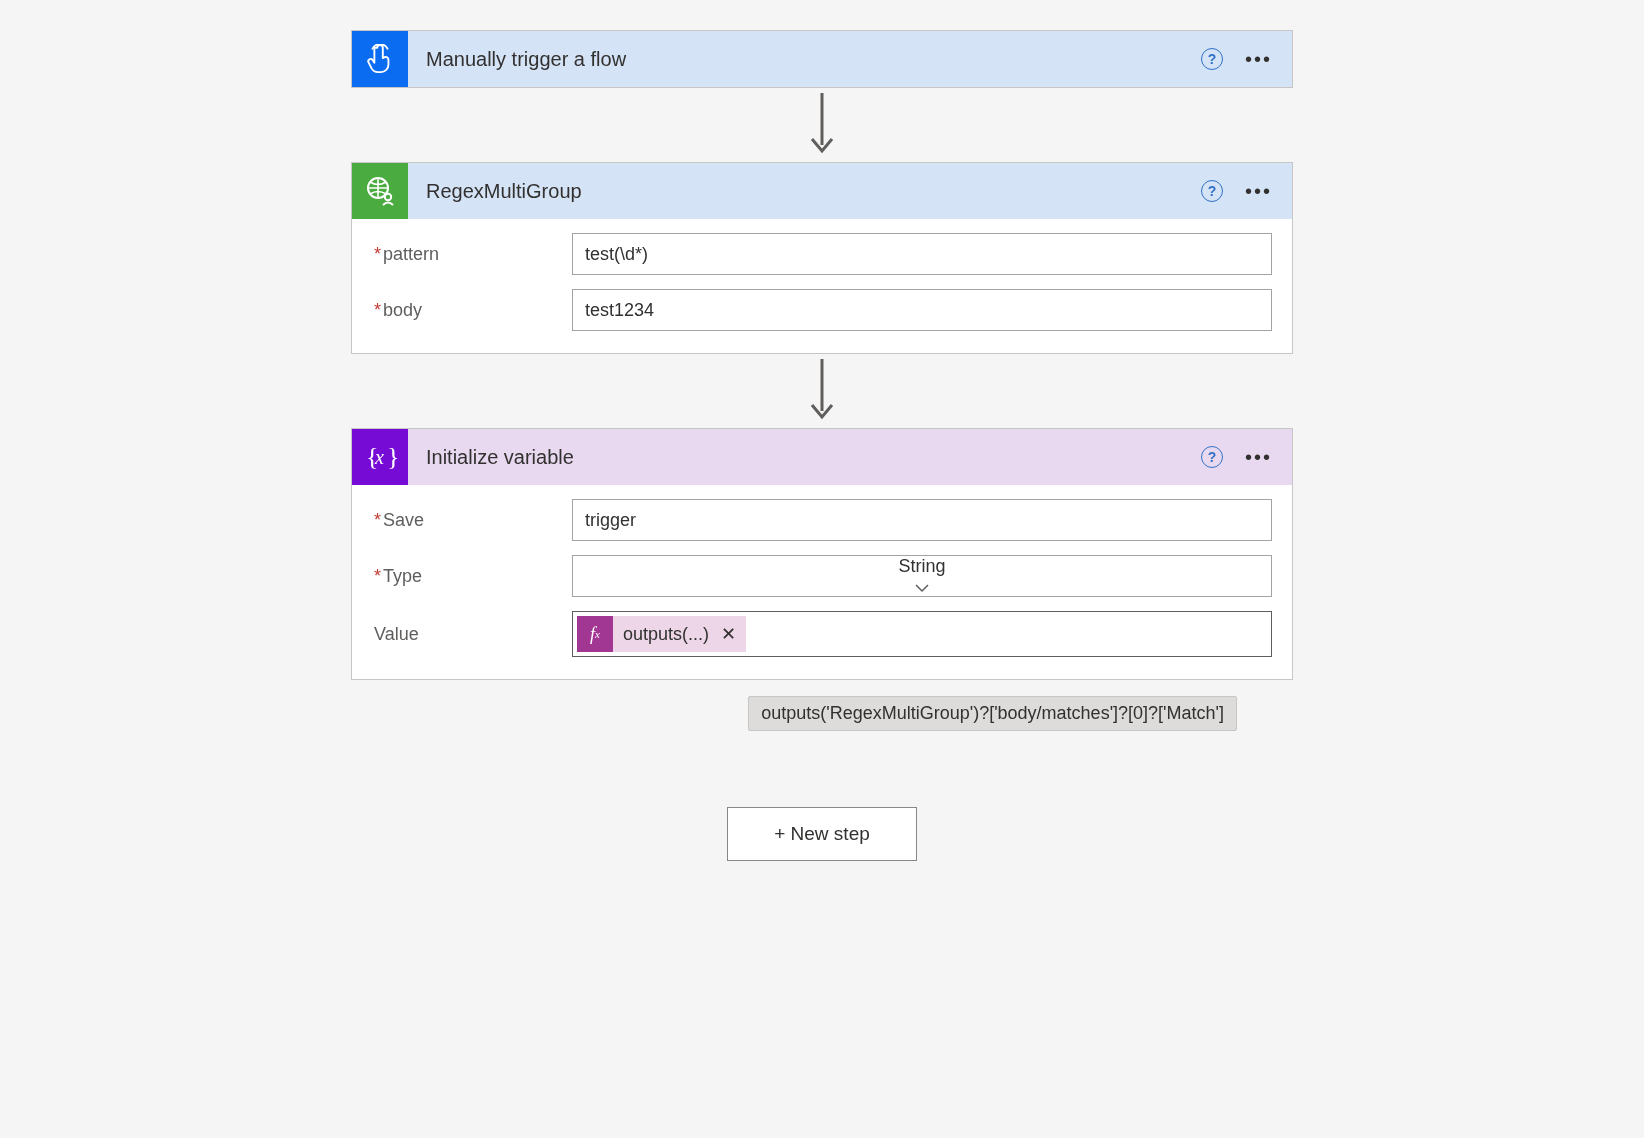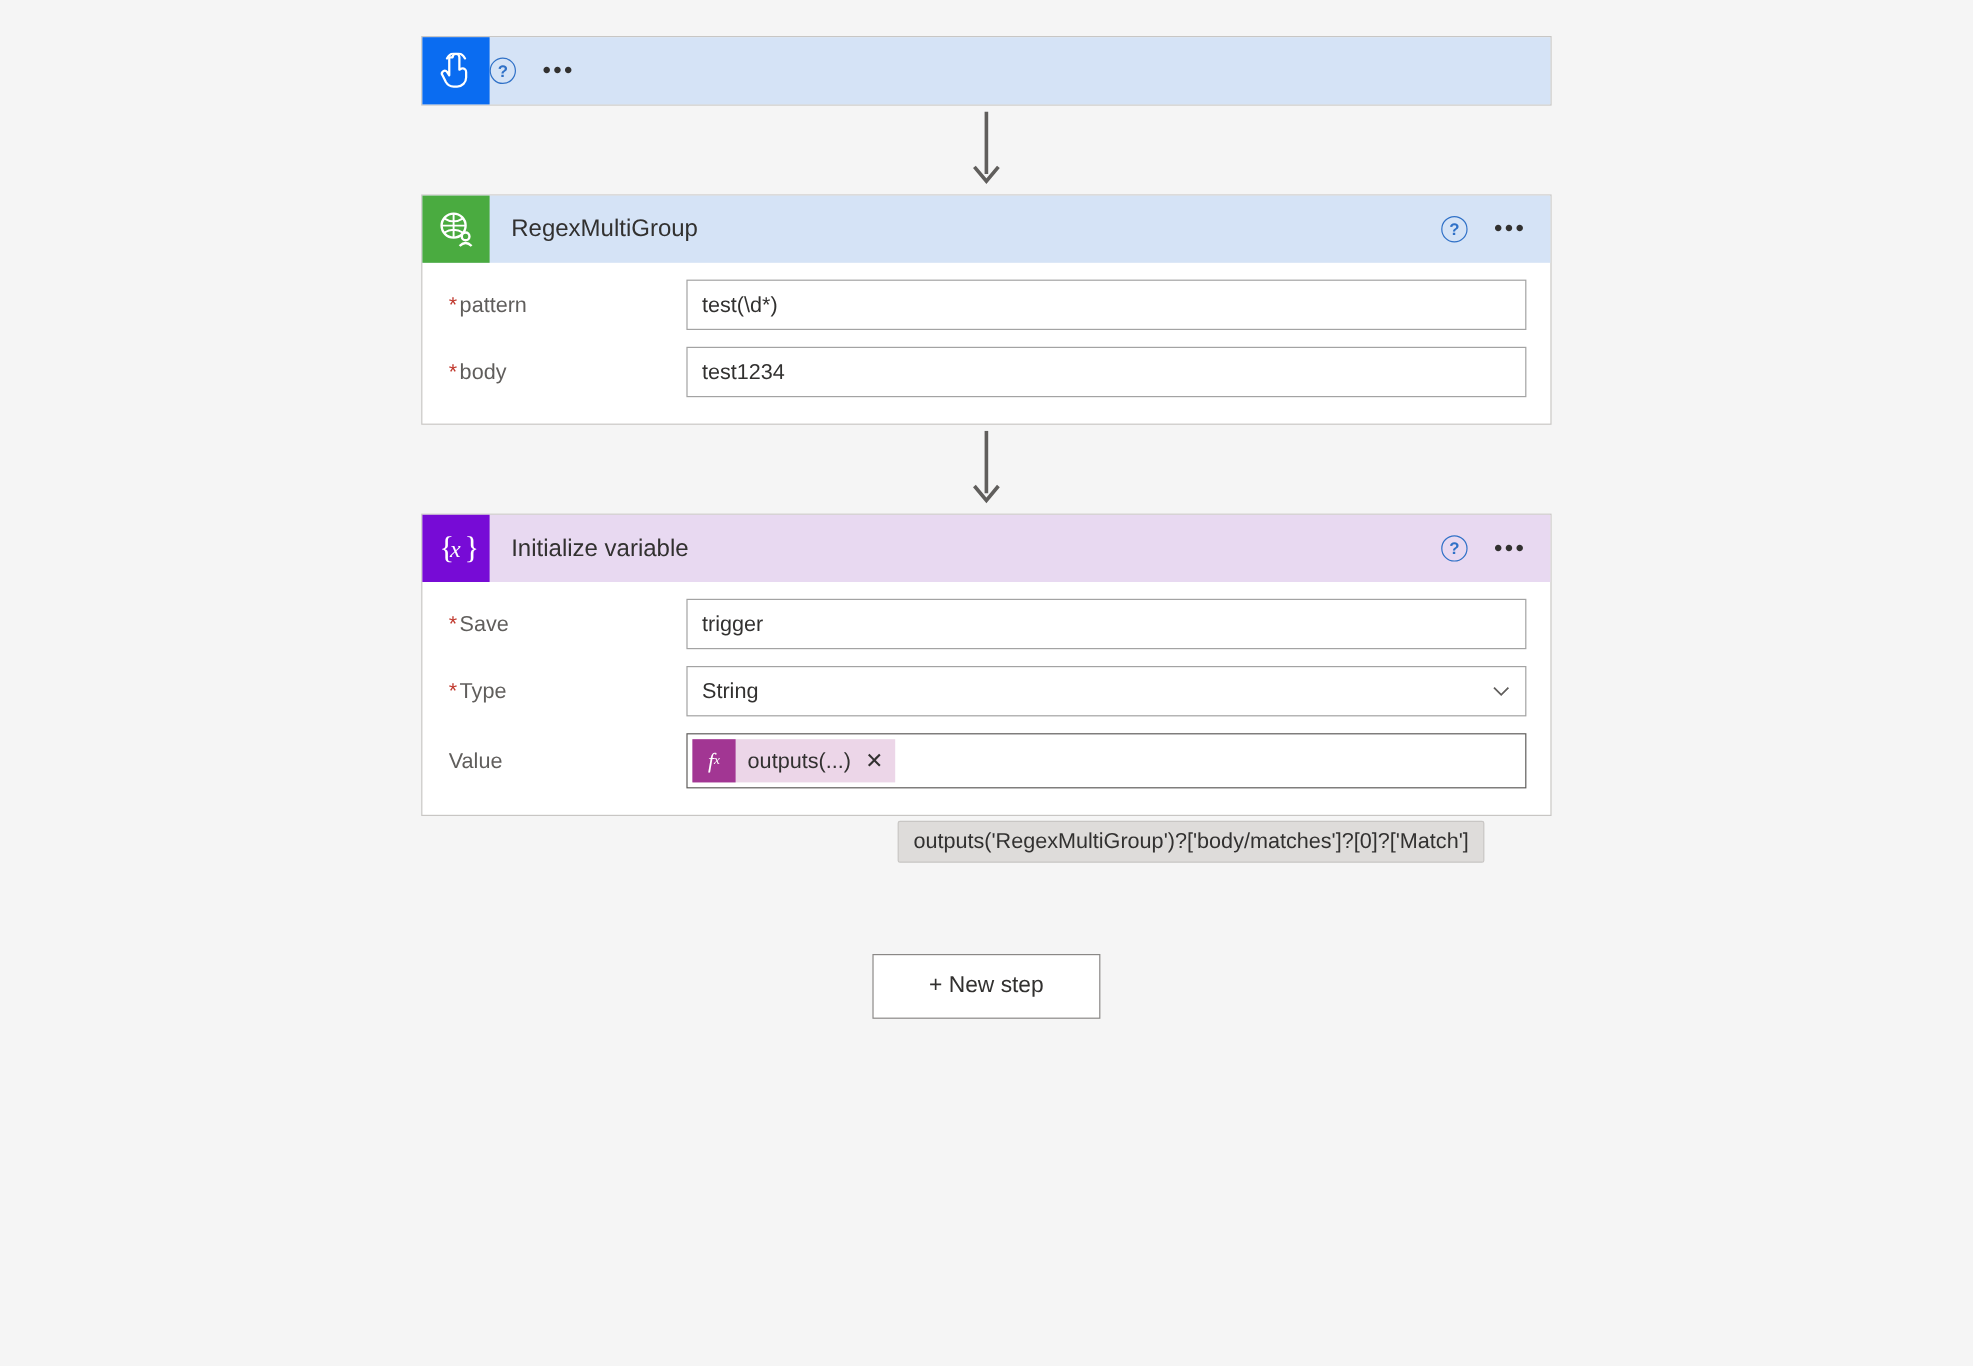--- a/index.html
+++ b/index.html
@@ -86,20 +86,21 @@
     height: 42px;
     font-size: 18px;
     color: #323130;
     padding: 0 12px;
     display: flex;
     align-items: center;
     background: #fff;
   }
   .field.select {
     justify-content: space-between;
+    flex-direction: column;
   }
   .chev-down {
     width: 16px; height: 16px;
     display: inline-block;
   }
   .token-field {
     flex: 1;
     border: 1px solid #605e5c;
     height: 46px;
     display: flex;
@@ -128,21 +129,21 @@
   .token-ic sub { font-size: 11px; font-style: italic; }
   .token-txt { padding-right: 8px; }
   .token-x {
     font-size: 18px;
     padding: 0 10px 0 4px;
     cursor: pointer;
   }
   .tooltip-wrap {
     display: flex;
     justify-content: flex-end;
-    margin-top: 4px;
+    margin-top: 16px;
   }
   .tooltip {
     background: #dedcda;
     border: 1px solid #c8c6c4;
     padding: 6px 12px;
     font-size: 18px;
     color: #323130;
     border-radius: 2px;
     margin-right: 56px;
   }
@@ -179,20 +180,21 @@
 <div class="canvas">
 
   <div class="card">
     <div class="card-header hdr-trigger">
       <div class="icon-box ic-trigger">
         <svg width="30" height="30" viewBox="0 0 32 32" fill="none">
           <path d="M13 4 a3 3 0 0 1 6 0 v11 l2 -1 a3 3 0 0 1 4 3 v5 a8 8 0 0 1 -8 8 h-3 a8 8 0 0 1 -7 -4 l-3 -6 a2.5 2.5 0 0 1 4 -3 l2 3 V4 Z" stroke="#fff" stroke-width="2" fill="none" stroke-linejoin="round"></path>
           <path d="M8 3 a9 9 0 0 1 16 0" stroke="#fff" stroke-width="2" fill="none" stroke-linecap="round" transform="translate(0 2)"></path>
         </svg>
       </div>
+      <div class="card-title">Manually trigger a flow</div>
       <div class="help-circle">?</div>
       <div class="more-dots">•••</div>
     </div>
   </div>
 
   <div class="arrow-wrap">
     <svg class="arrow-svg" viewBox="0 0 28 64">
       <line x1="14" y1="0" x2="14" y2="52" stroke="#605e5c" stroke-width="3"></line>
       <polyline points="4,46 14,58 24,46" fill="none" stroke="#605e5c" stroke-width="3"></polyline>
     </svg>

